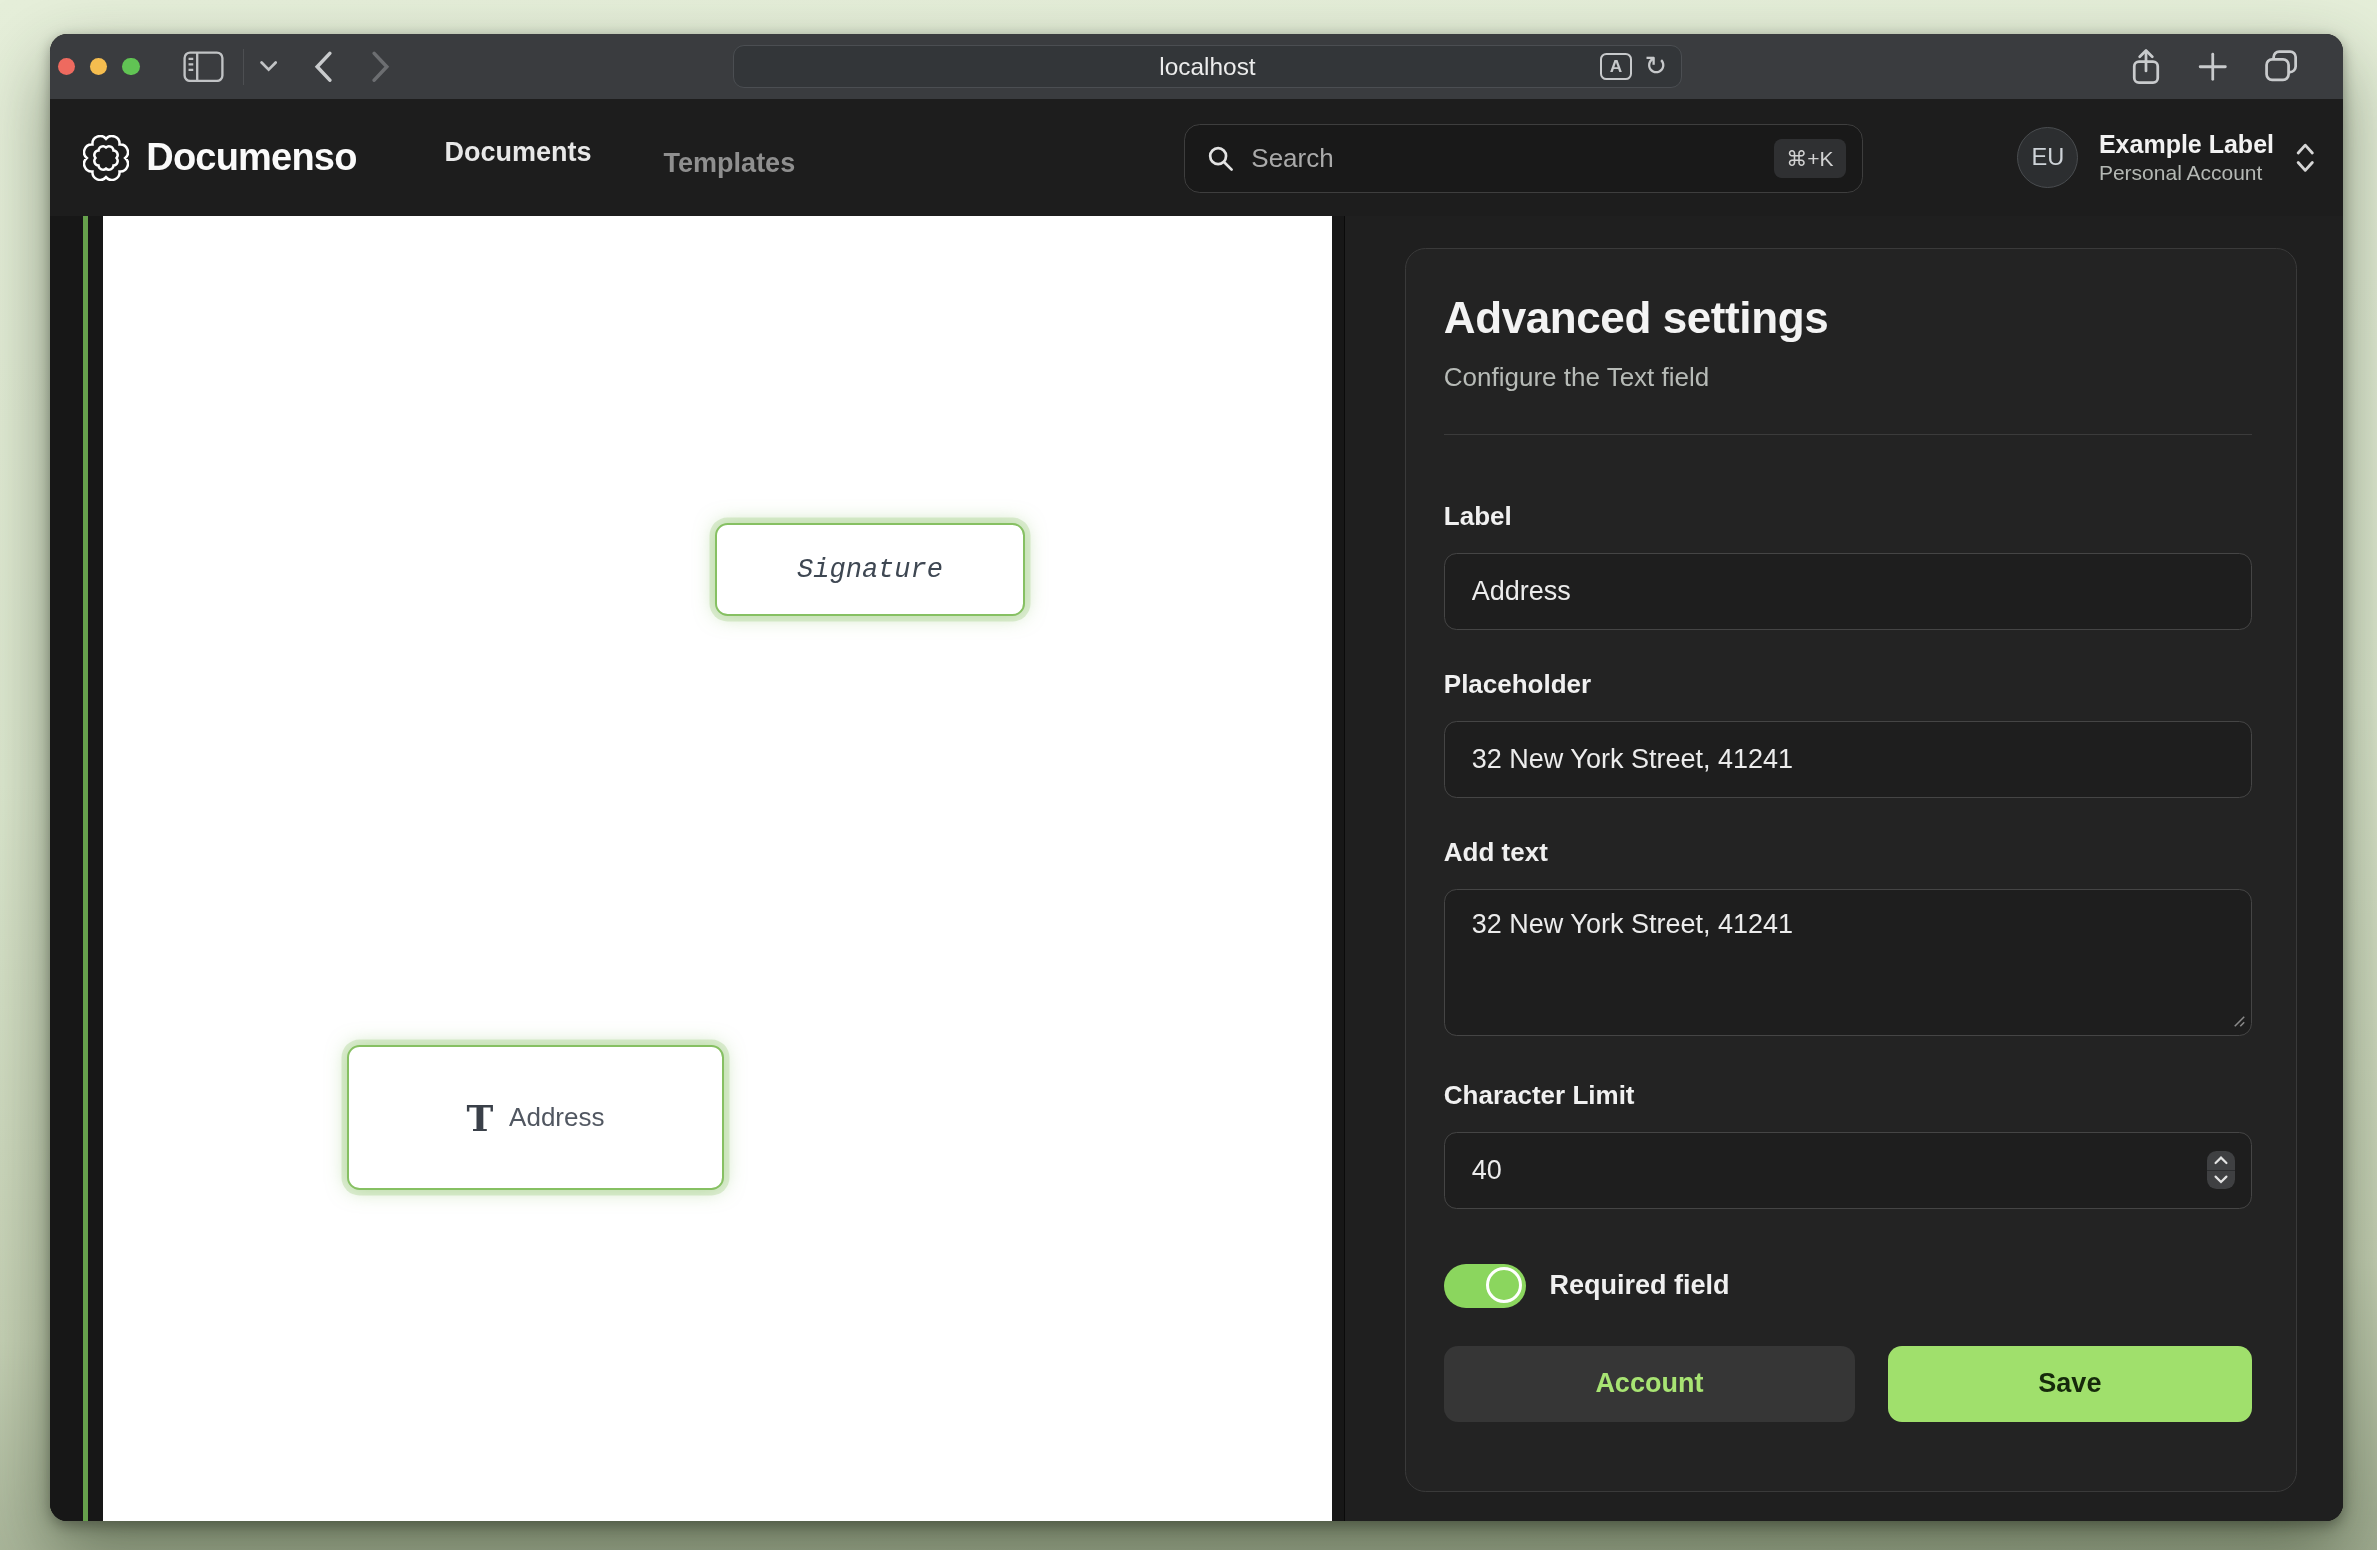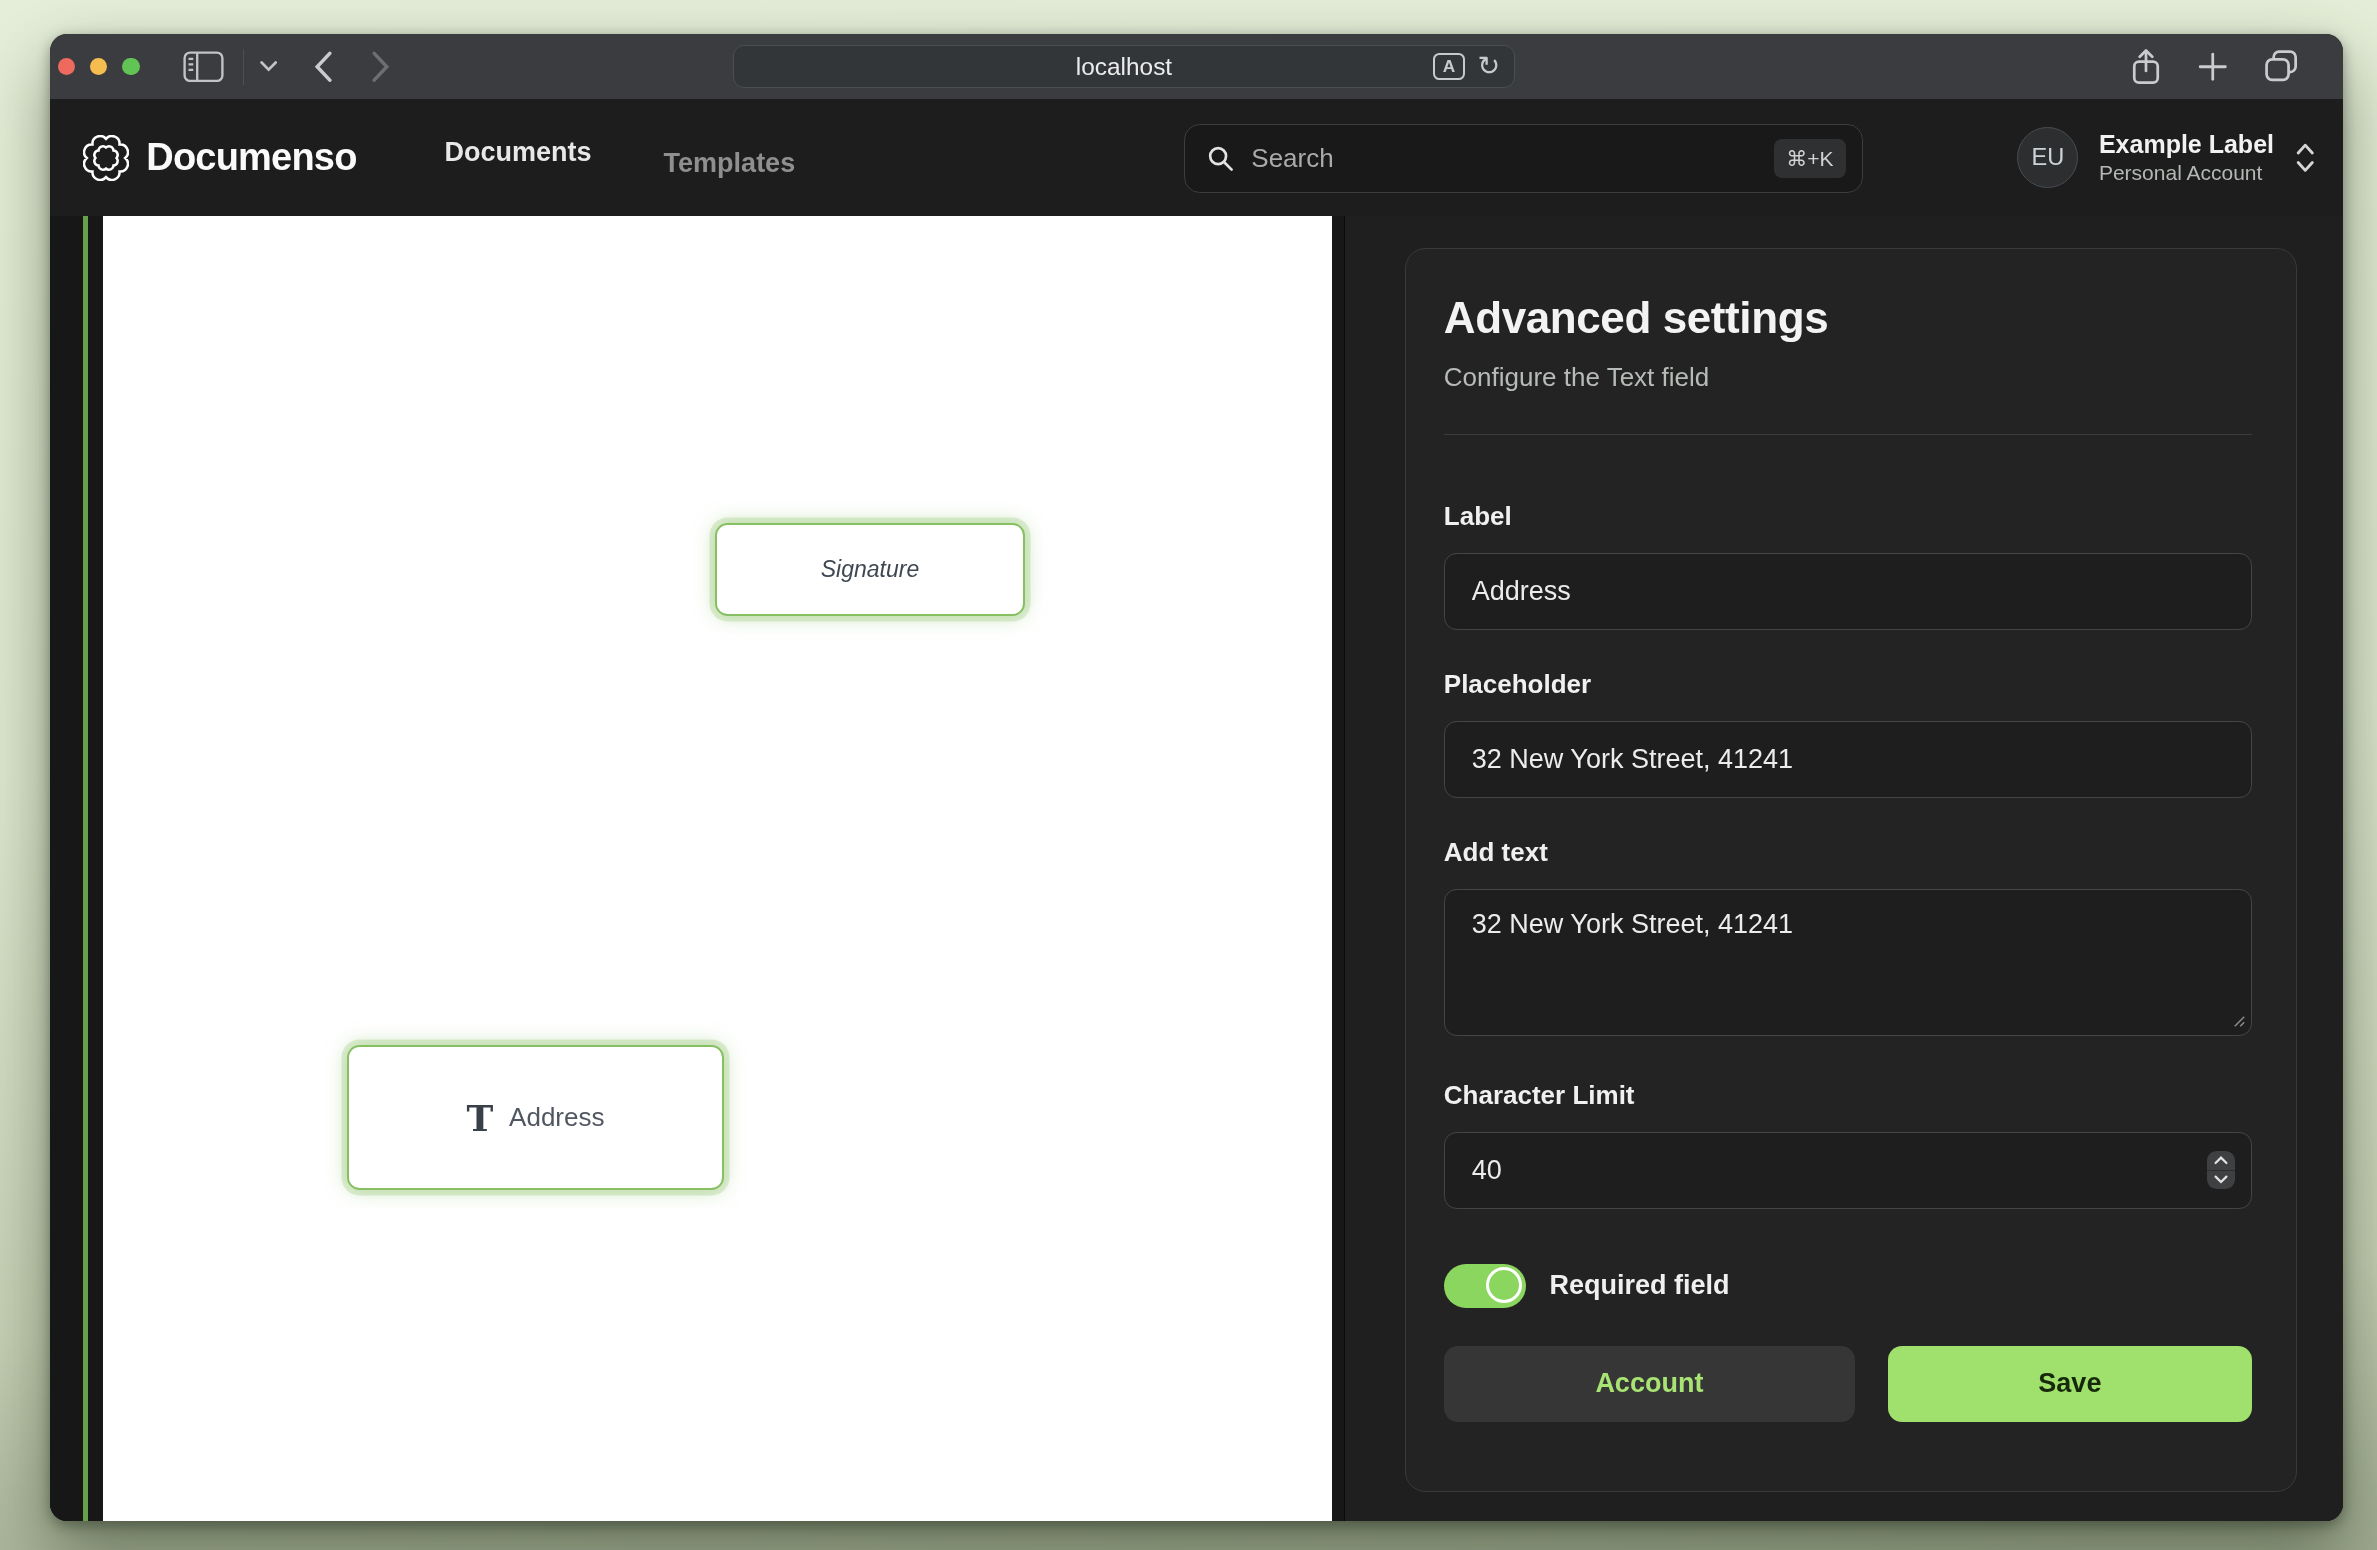--- a/index.html
+++ b/index.html
@@ -25,21 +25,21 @@
   .light { width:17.3px; height:17.3px; border-radius:50%; }
   .light.red{ background:#ee6a5f; } .light.yellow{ background:#f5bd4f; } .light.green{ background:#61c454; }
   .tb-group { display:flex; align-items:center; }
   .tb-icon { display:flex; align-items:center; justify-content:center; }
   .sidebar-glyph { margin-left:43px; }
   .tb-divider { width:1.6px; height:36px; background:#4d4f52; margin:0 15.8px 0 19px; }
   .nav-chevron { margin-right:20.5px; }
   .back-glyph { margin-left:15.8px; }
   .fwd-glyph { margin-left:38px; }
   .urlbar {
-    position:absolute; left:683px; top:11px; width:782px; height:43px;
+    position:absolute; left:683px; top:11px; width:949px; height:43px;
     background:#333639; border:1.6px solid #4b4e52; border-radius:11px;
     display:flex; align-items:center; justify-content:center; cursor:text;
   }
   .url-text { font-size:24.4px; color:#ececec; }
   .url-icons { position:absolute; right:14px; display:flex; align-items:center; gap:12.6px; }
   .translate-glyph {
     width:31.5px; height:27px; border:2.4px solid #c7c9cb; border-radius:6.3px;
     display:flex; align-items:center; justify-content:center;
     font-size:17.3px; font-weight:bold; color:#c7c9cb;
   }
@@ -80,21 +80,21 @@
   .page { width:1229px; flex:none; background:#ffffff; position:relative; }
   .strip { width:11.8px; flex:none; background:#171717; }
   .panel { flex:1; background:#1f1f1f; border-left:1.6px solid #0a0a0a; position:relative; }
   
   .field-box {
     position:absolute; background:#fff; border:2.4px solid #86c062; border-radius:12.6px;
     box-shadow:0 0 0 5.5px rgba(134,192,98,.25), 0 0 20.5px rgba(134,192,98,.5);
     display:flex; align-items:center; justify-content:center; cursor:move;
   }
   .sig-box { left:612px; top:307px; width:310px; height:93px; }
-  .sig-text { font-family:Liberation Sans, sans-serif; font-style:italic; font-size:23px; color:#3e4752; }
+  .sig-text { font-family:Liberation Mono, monospace; font-style:italic; font-size:27px; color:#3e4752; }
   .addr-box { left:244px; top:829px; width:377px; height:145px; gap:15.8px; }
   .t-glyph { font-family:"DejaVu Serif", serif; font-weight:bold; font-size:36px; color:#3a4049; line-height:1; }
   .addr-text { font-size:26px; color:#515761; }
   
   .card {
     position:absolute; left:60px; top:31.5px; width:892px; height:1244px;
     background:#232323; border:1.6px solid #3a3a3a; border-radius:20.5px;
     padding:44px 44px 31.5px 38px; display:flex; flex-direction:column;
   }
   .card-title { font-size:44px; font-weight:bold; color:#f3f3f3; letter-spacing:-0.4px; }

